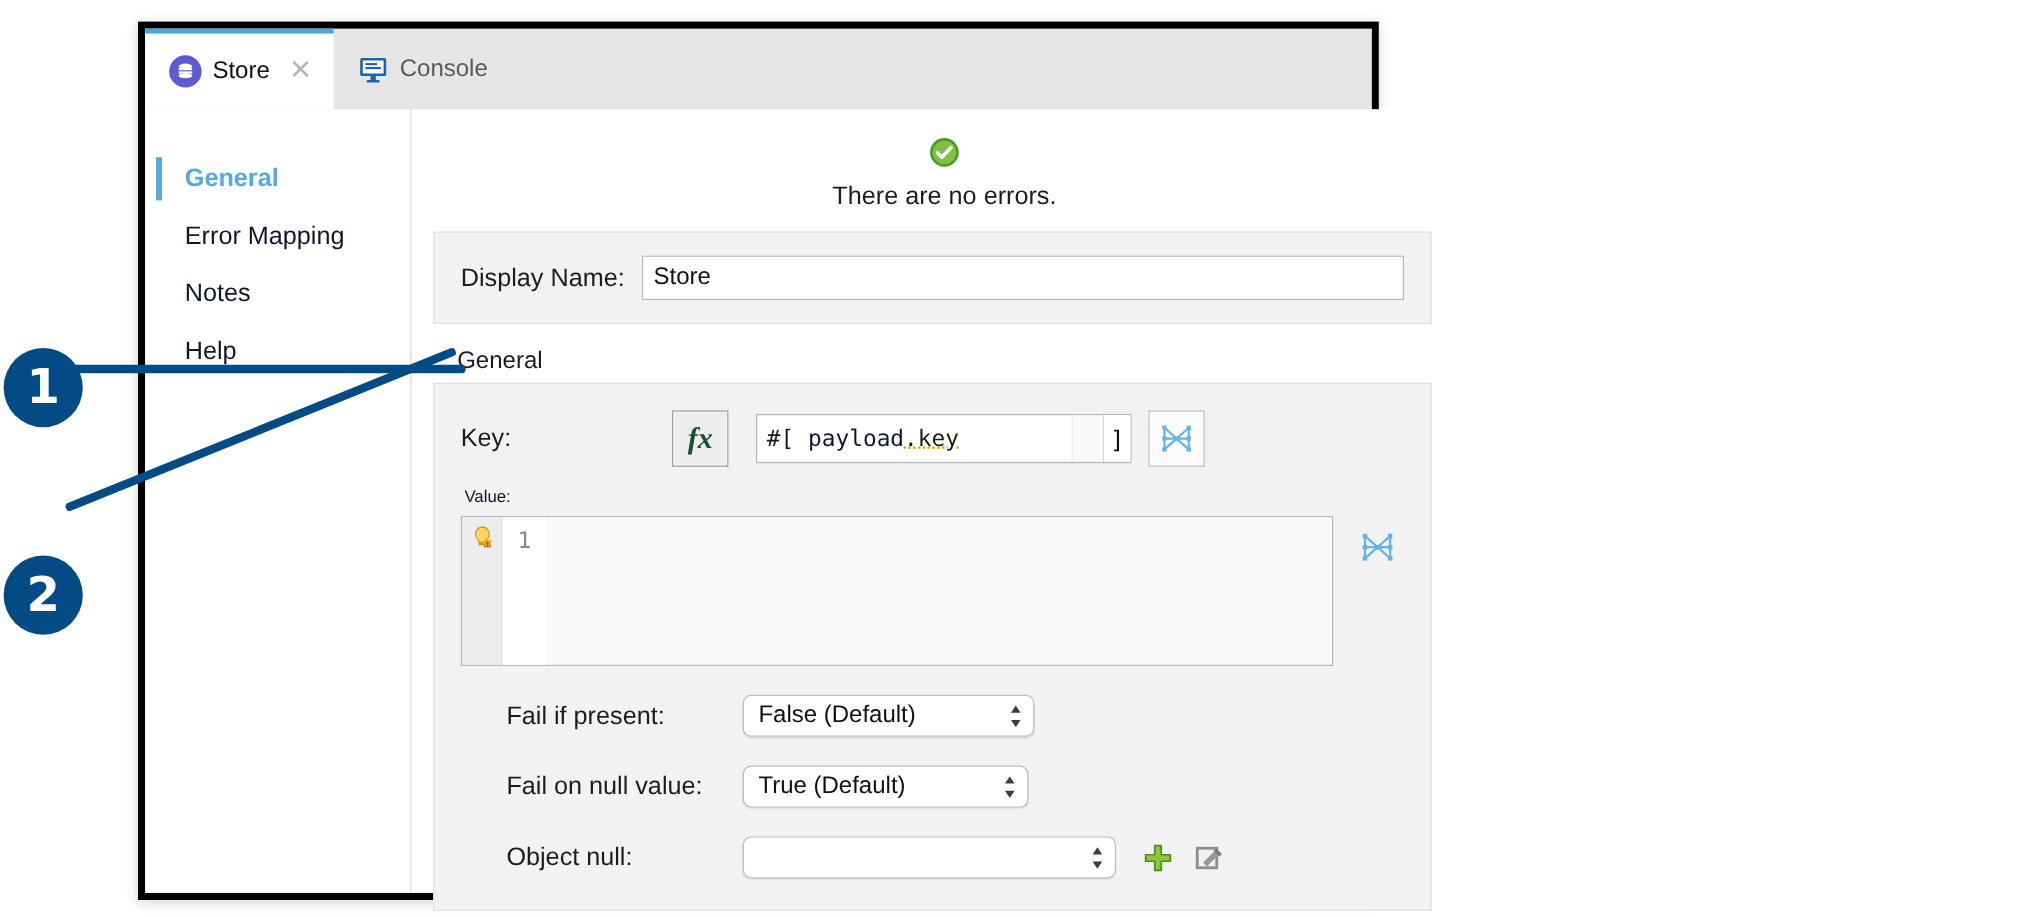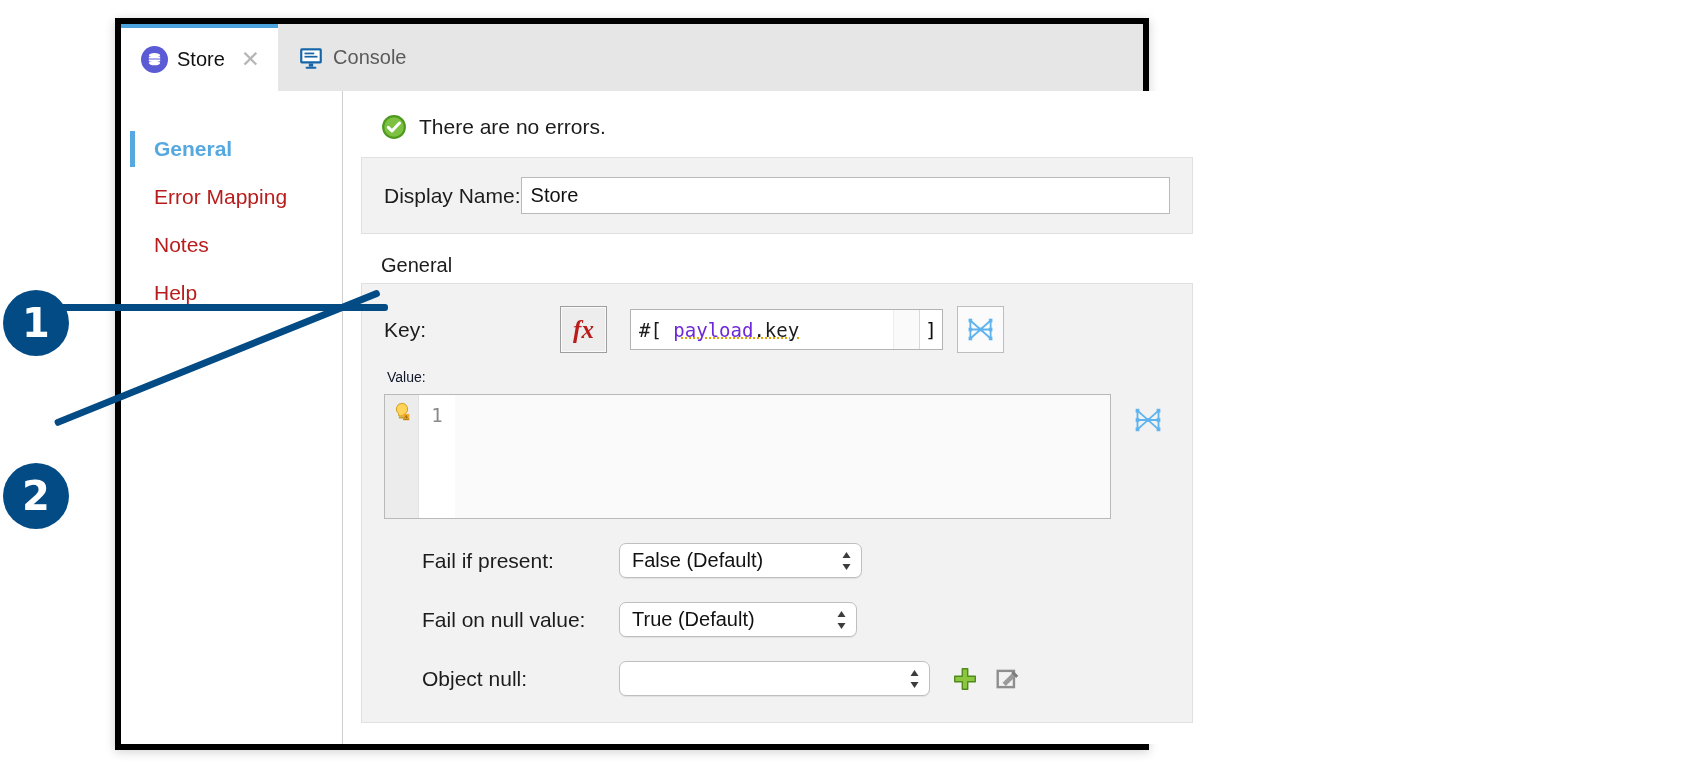--- a/index.html
+++ b/index.html
@@ -47,72 +47,71 @@
   .console-icon{width:26px;height:26px;flex:none;}
   
   .content{position:absolute;left:0;top:67px;right:0;bottom:0;display:flex;}
   .sidebar{
     width:222px;flex:none;background:#ffffff;
     border-right:1px solid #cfcfcf;
     padding-top:34px;box-sizing:border-box;
   }
   .side-item{
     position:relative;height:48px;display:flex;align-items:center;
-    padding-left:33px;font-size:21px;color:#b91c1c;cursor:pointer;
+    padding-left:33px;font-size:21px;color:#0f172a;cursor:pointer;
   }
   .side-item.active{color:#56a8e0;font-weight:bold;}
   .side-item.active:before{
     content:"";position:absolute;left:9px;top:6px;width:5px;height:36px;background:#56a8e0;
   }
   .panel{flex:1;background:#ffffff;padding:0 16px 0 18px;box-sizing:border-box;position:relative;}
   
-  .status{display:flex;align-items:center;gap:12px;padding:23px 0 0 20px;}
+  .status{display:flex;align-items:center;gap:12px;padding:23px 0 0 20px;flex-direction:column;}
   .status-text{font-size:21px;color:#1c1c1c;}
   .ok-icon{width:26px;height:26px;flex:none;}
   
   .card{
     background:#f2f2f2;border:1px solid #e0e0e0;margin-top:17px;
   }
-  .card.display{padding:19px 22px;display:flex;align-items:center;}
+  .card.display{padding:19px 22px;display:flex;align-items:center;gap:14px;}
   .lbl{font-size:21px;color:#1c1c1c;white-space:nowrap;}
   .text-input{
     flex:1;height:37px;background:#fff;border:1px solid #b9b9b9;
     font-size:20px;color:#111;padding:0 9px;box-sizing:border-box;
     display:flex;align-items:center;font-family:"Liberation Sans", sans-serif;
   }
   .section-title{font-size:20px;color:#1c1c1c;margin:20px 0 0 20px;}
   .card.general{padding:22px 22px 26px 22px;margin-top:6px;}
   
   .row{display:flex;align-items:center;}
   .row.key{gap:0;}
   .key-label{width:176px;font-size:21px;color:#1c1c1c;}
   .fx-btn{
     width:45px;height:45px;border:1px solid #9e9e9e;background:#ededed;
     display:flex;align-items:center;justify-content:center;flex:none;
     font-family:"Liberation Serif", serif;font-style:italic;font-weight:bold;
-    font-size:25px;color:#b91c1c;cursor:pointer;
+    font-size:25px;color:#14532d;cursor:pointer;
     box-shadow:inset 0 0 0 1px #fafafa;
   }
   .expr-wrap{
     display:flex;align-items:stretch;margin-left:23px;
     border:1px solid #b3b3b3;background:#fff;height:41px;width:313px;box-sizing:border-box;
   }
   .expr-main{
     flex:1;display:flex;align-items:center;padding-left:8px;
     font-family:"DejaVu Sans Mono", monospace;font-size:19px;color:#1b1b1b;
   }
   .expr-gap{width:25px;background:#fafafa;border-left:1px solid #ededed;}
   .expr-close{
     width:22px;display:flex;align-items:center;justify-content:center;
     font-family:"DejaVu Sans Mono", monospace;font-size:20px;color:#111;
     border-left:1px solid #d9d9d9;background:#fff;
   }
   .ul-orange{
-    color:#6d28d9;
-    text-decoration:underline;
+    color:#0f172a;
     text-decoration-style:dotted;
     text-decoration-color:#e2a400;
     text-decoration-thickness:2px;
   }
   .dotted-under{
     text-decoration:underline;
     text-decoration-style:dotted;
     text-decoration-color:#e2a400;
     text-decoration-thickness:2px;
   }

